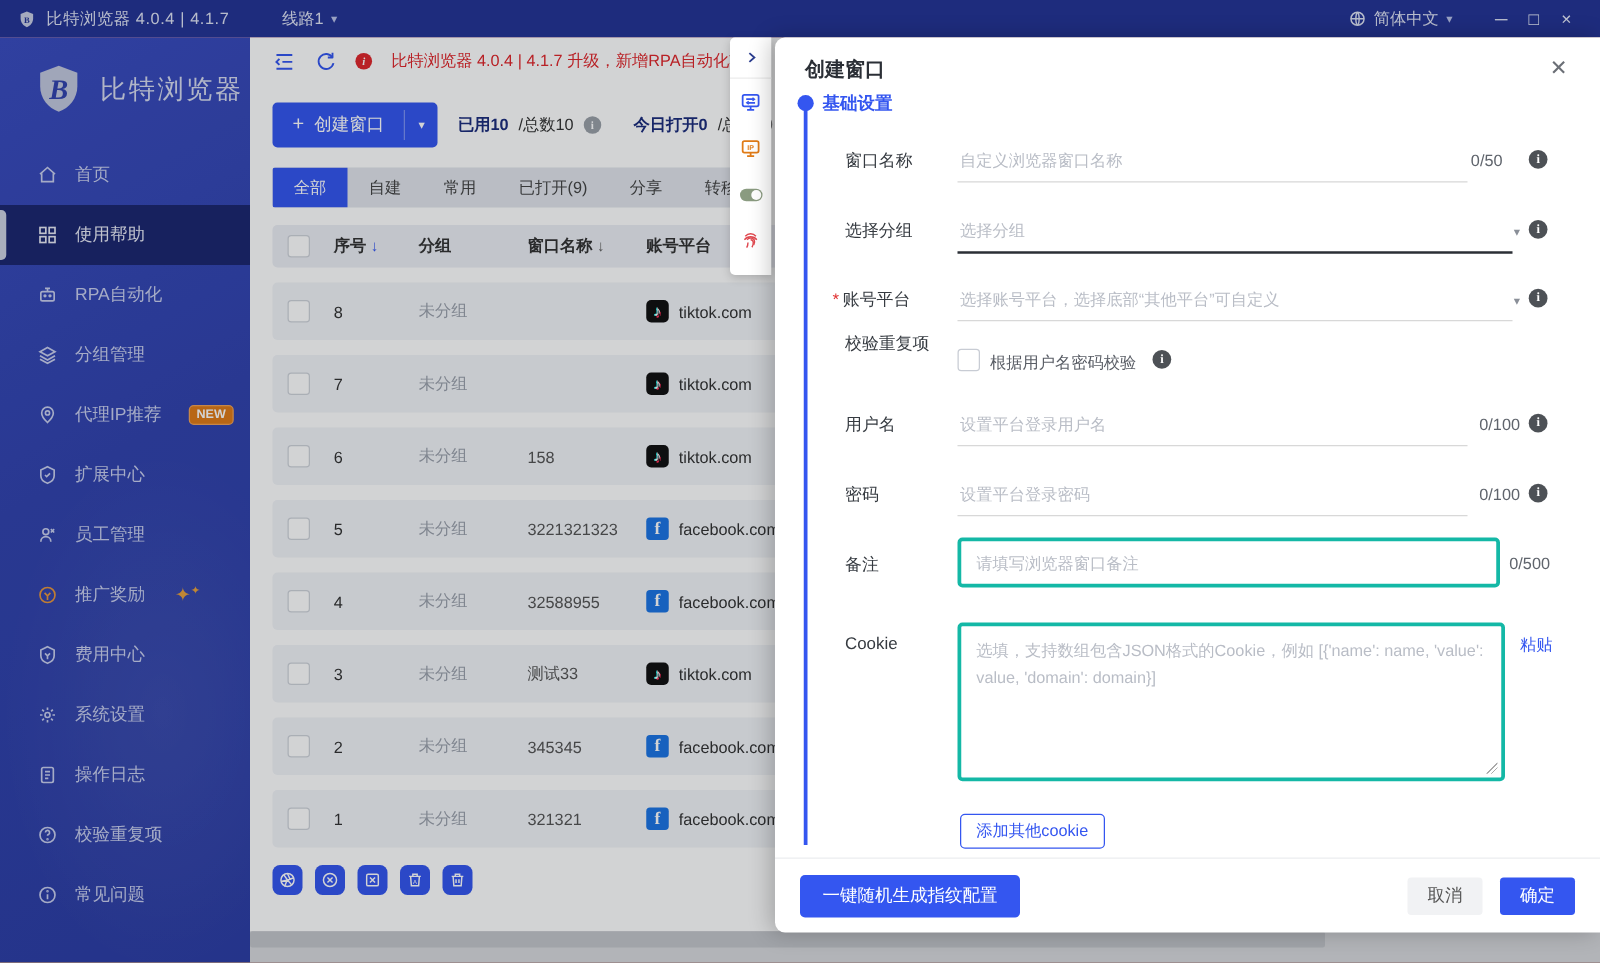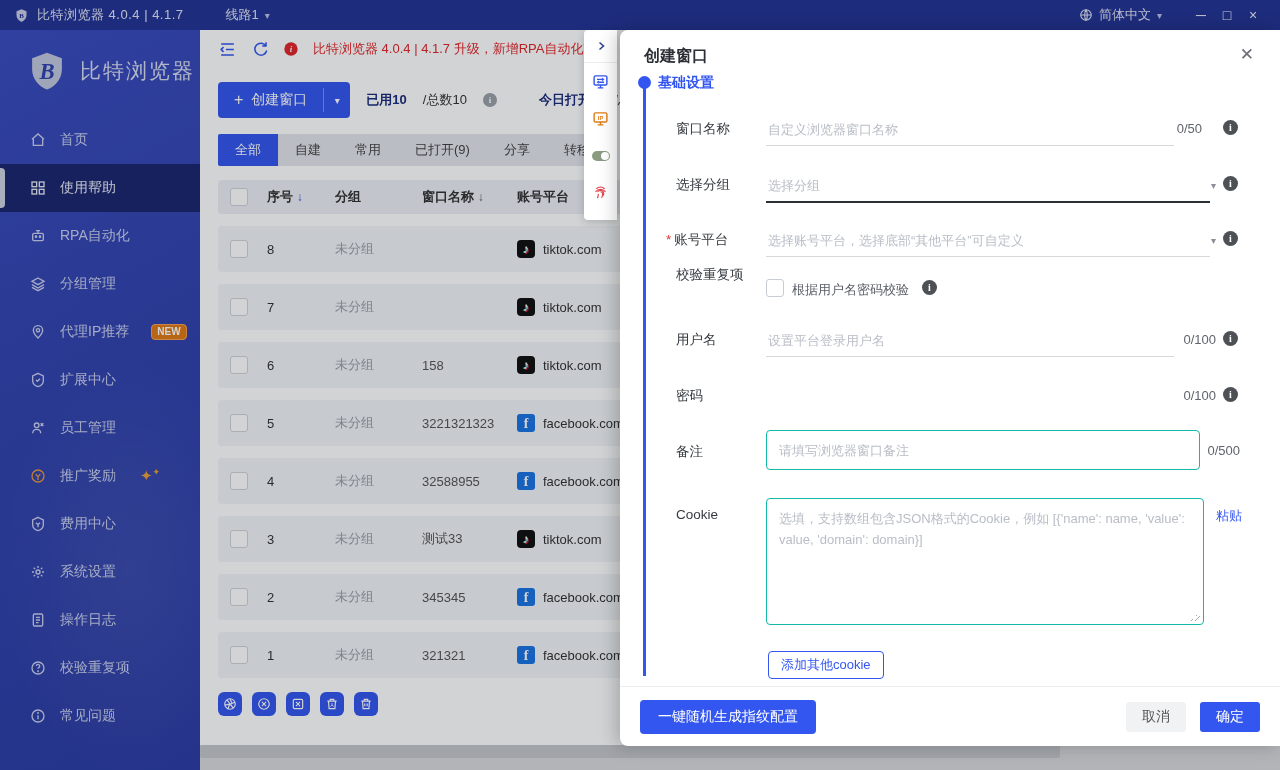--- a/index.html
+++ b/index.html
@@ -35,21 +35,21 @@
   
   .main{position:absolute;left:200px;top:30px;width:1080px;height:740px;background:#fff;}
   .notif{height:38px;display:flex;align-items:center;gap:14px;padding-left:18px;}
   .notif-text{color:#e0262b;font-size:13px;white-space:nowrap;overflow:hidden;width:330px;}
   .icbtn{display:flex;align-items:center;cursor:pointer;}
   .actions{display:flex;align-items:center;margin:10px 0 0 18px;height:44px;}
   .split-btn{display:flex;height:36px;background:#3456f0;border-radius:4px;overflow:hidden;color:#fff;cursor:pointer;}
   .split-main{display:flex;align-items:center;gap:8px;padding:0 16px;font-size:14px;}
   .split-sep{width:1px;background:rgba(255,255,255,.35);margin:6px 0;}
   .split-caret{width:26px;display:flex;align-items:center;justify-content:center;font-size:10px;}
-  .stats{margin-left:16px;font-size:13px;color:#333;display:flex;align-items:center;gap:16px;text-align:center;}
+  .stats{margin-left:16px;font-size:13px;color:#333;display:flex;align-items:center;gap:8px;text-align:center;}
   .stat-b{font-weight:bold;color:#1c2c7c;}
   .info-dot{display:inline-flex;width:14px;height:14px;border-radius:50%;background:#9aa0a8;color:#fff;
             font-size:9px;font-weight:bold;align-items:center;justify-content:center;font-family:"Liberation Serif",serif;}
   .stat-gap{width:10px;}
   .tabs{margin:12px 0 0 18px;width:374px;height:32px;background:#e2e5ec;display:flex;border-radius:2px;overflow:hidden;}
   .tab{padding:0 17px;line-height:32px;font-size:13px;color:#444;cursor:pointer;white-space:nowrap;}
   .tab.active{background:#3456f0;color:#fff;}
   .table{margin:14px 0 0 18px;width:1000px;}
   .thead{height:34px;background:#eceef4;border-radius:4px;display:flex;align-items:center;
          font-size:13px;font-weight:bold;color:#333;}
@@ -102,21 +102,21 @@
                  font-family:"Liberation Sans",sans-serif;}
   .u-field input::placeholder{color:#b9bdc6;}
   .u-focus{border-bottom:2px solid #2b2f36;}
   .m-counter{position:absolute;font-size:13px;color:#5f646c;}
   .m-info{position:absolute;width:15px;height:15px;border-radius:50%;background:#4d5156;color:#fff;
           display:flex;align-items:center;justify-content:center;font-size:10px;font-weight:bold;
           font-family:"Liberation Serif",serif;}
   .sel-caret{position:absolute;font-size:10px;color:#8a8f98;}
   .m-cb{position:absolute;width:16px;height:16px;border:1px solid #c8ccd4;border-radius:3px;background:#fff;cursor:pointer;}
   .m-cb-label{position:absolute;font-size:13px;color:#5a5e66;}
-  .box-field{position:absolute;left:146px;border:1px solid #14b8a6;border-radius:4px;box-sizing:border-box;}
+  .box-field{position:absolute;left:146px;border:3px solid #14b8a6;border-radius:4px;box-sizing:border-box;}
   .box-field input,.box-field textarea{border:none;outline:none;width:100%;height:100%;resize:none;
           font-size:13px;color:#333;padding:10px 12px;box-sizing:border-box;background:transparent;
           font-family:"Liberation Sans",sans-serif;line-height:1.6;}
   .box-field input::placeholder,.box-field textarea::placeholder{color:#b9bdc6;}
   .resize-corner{position:absolute;right:3px;bottom:3px;width:9px;height:9px;
           background:linear-gradient(135deg,transparent 50%,#aaa 50%,#aaa 55%,transparent 55%,transparent 70%,#aaa 70%,#aaa 75%,transparent 75%);}
   .m-paste{position:absolute;font-size:13px;color:#3456f0;cursor:pointer;}
   .m-addcookie{position:absolute;left:148px;top:621px;height:26px;padding:0 12px;border:1px solid #3456f0;
           color:#3456f0;border-radius:4px;background:#fff;font-size:13px;display:flex;align-items:center;cursor:pointer;}
   .m-footer{position:absolute;left:0;right:0;bottom:0;height:60px;border-top:1px solid #ebedf0;
@@ -555,20 +555,23 @@
     <span class="m-info" style="left:302px;top:250px;">i</span>
 
     <div class="m-label" style="top:301px;">用户名</div>
     <div class="u-field" style="top:301px;width:408px;">
       <input placeholder="设置平台登录用户名" style="">
     </div>
     <span class="m-counter" style="top:302px;right:64px;">0/100</span>
     <span class="m-info" style="top:301px;right:42px;">i</span>
 
     <div class="m-label" style="top:357px;">密码</div>
+    <div class="u-field" style="top:357px;width:408px;">
+      <input placeholder="设置平台登录密码" style="">
+    </div>
     <span class="m-counter" style="top:358px;right:64px;">0/100</span>
     <span class="m-info" style="top:357px;right:42px;">i</span>
 
     <div class="m-label" style="top:413px;">备注</div>
     <div class="box-field" style="top:400px;width:434px;height:40px;">
       <input placeholder="请填写浏览器窗口备注" style="">
     </div>
     <span class="m-counter" style="top:413px;right:40px;">0/500</span>
 
     <div class="m-label" style="top:477px;">Cookie</div>

